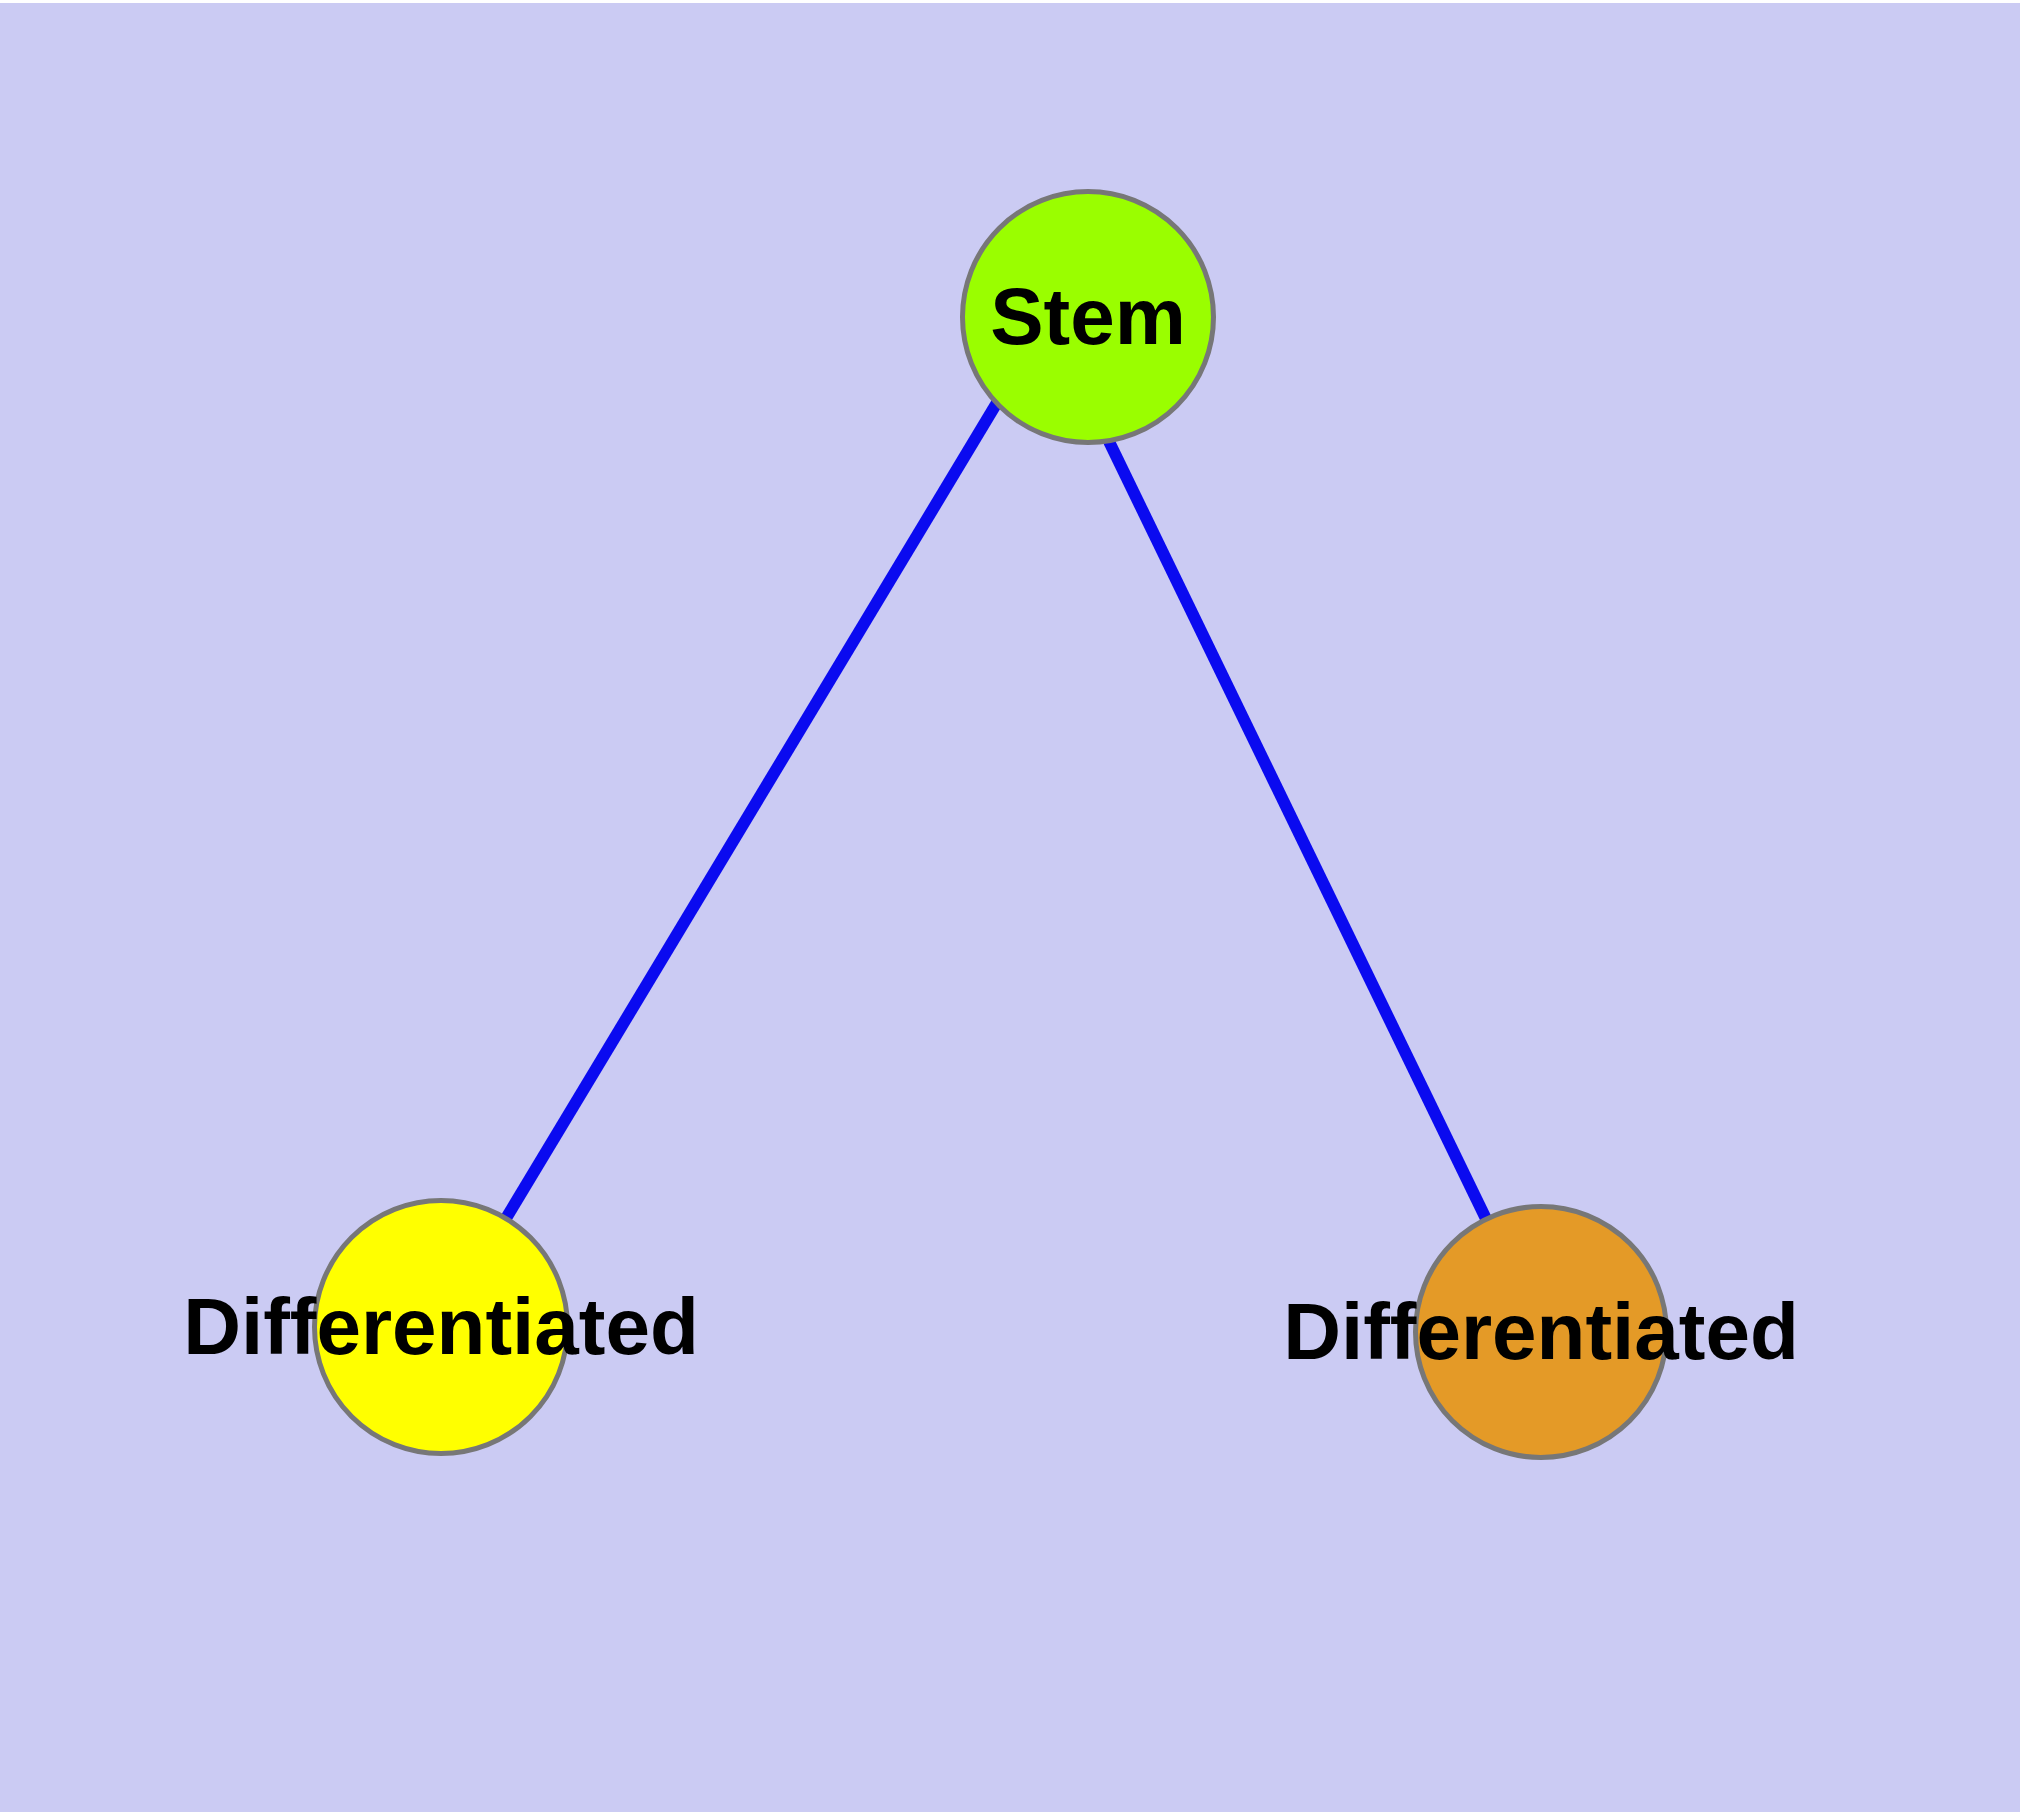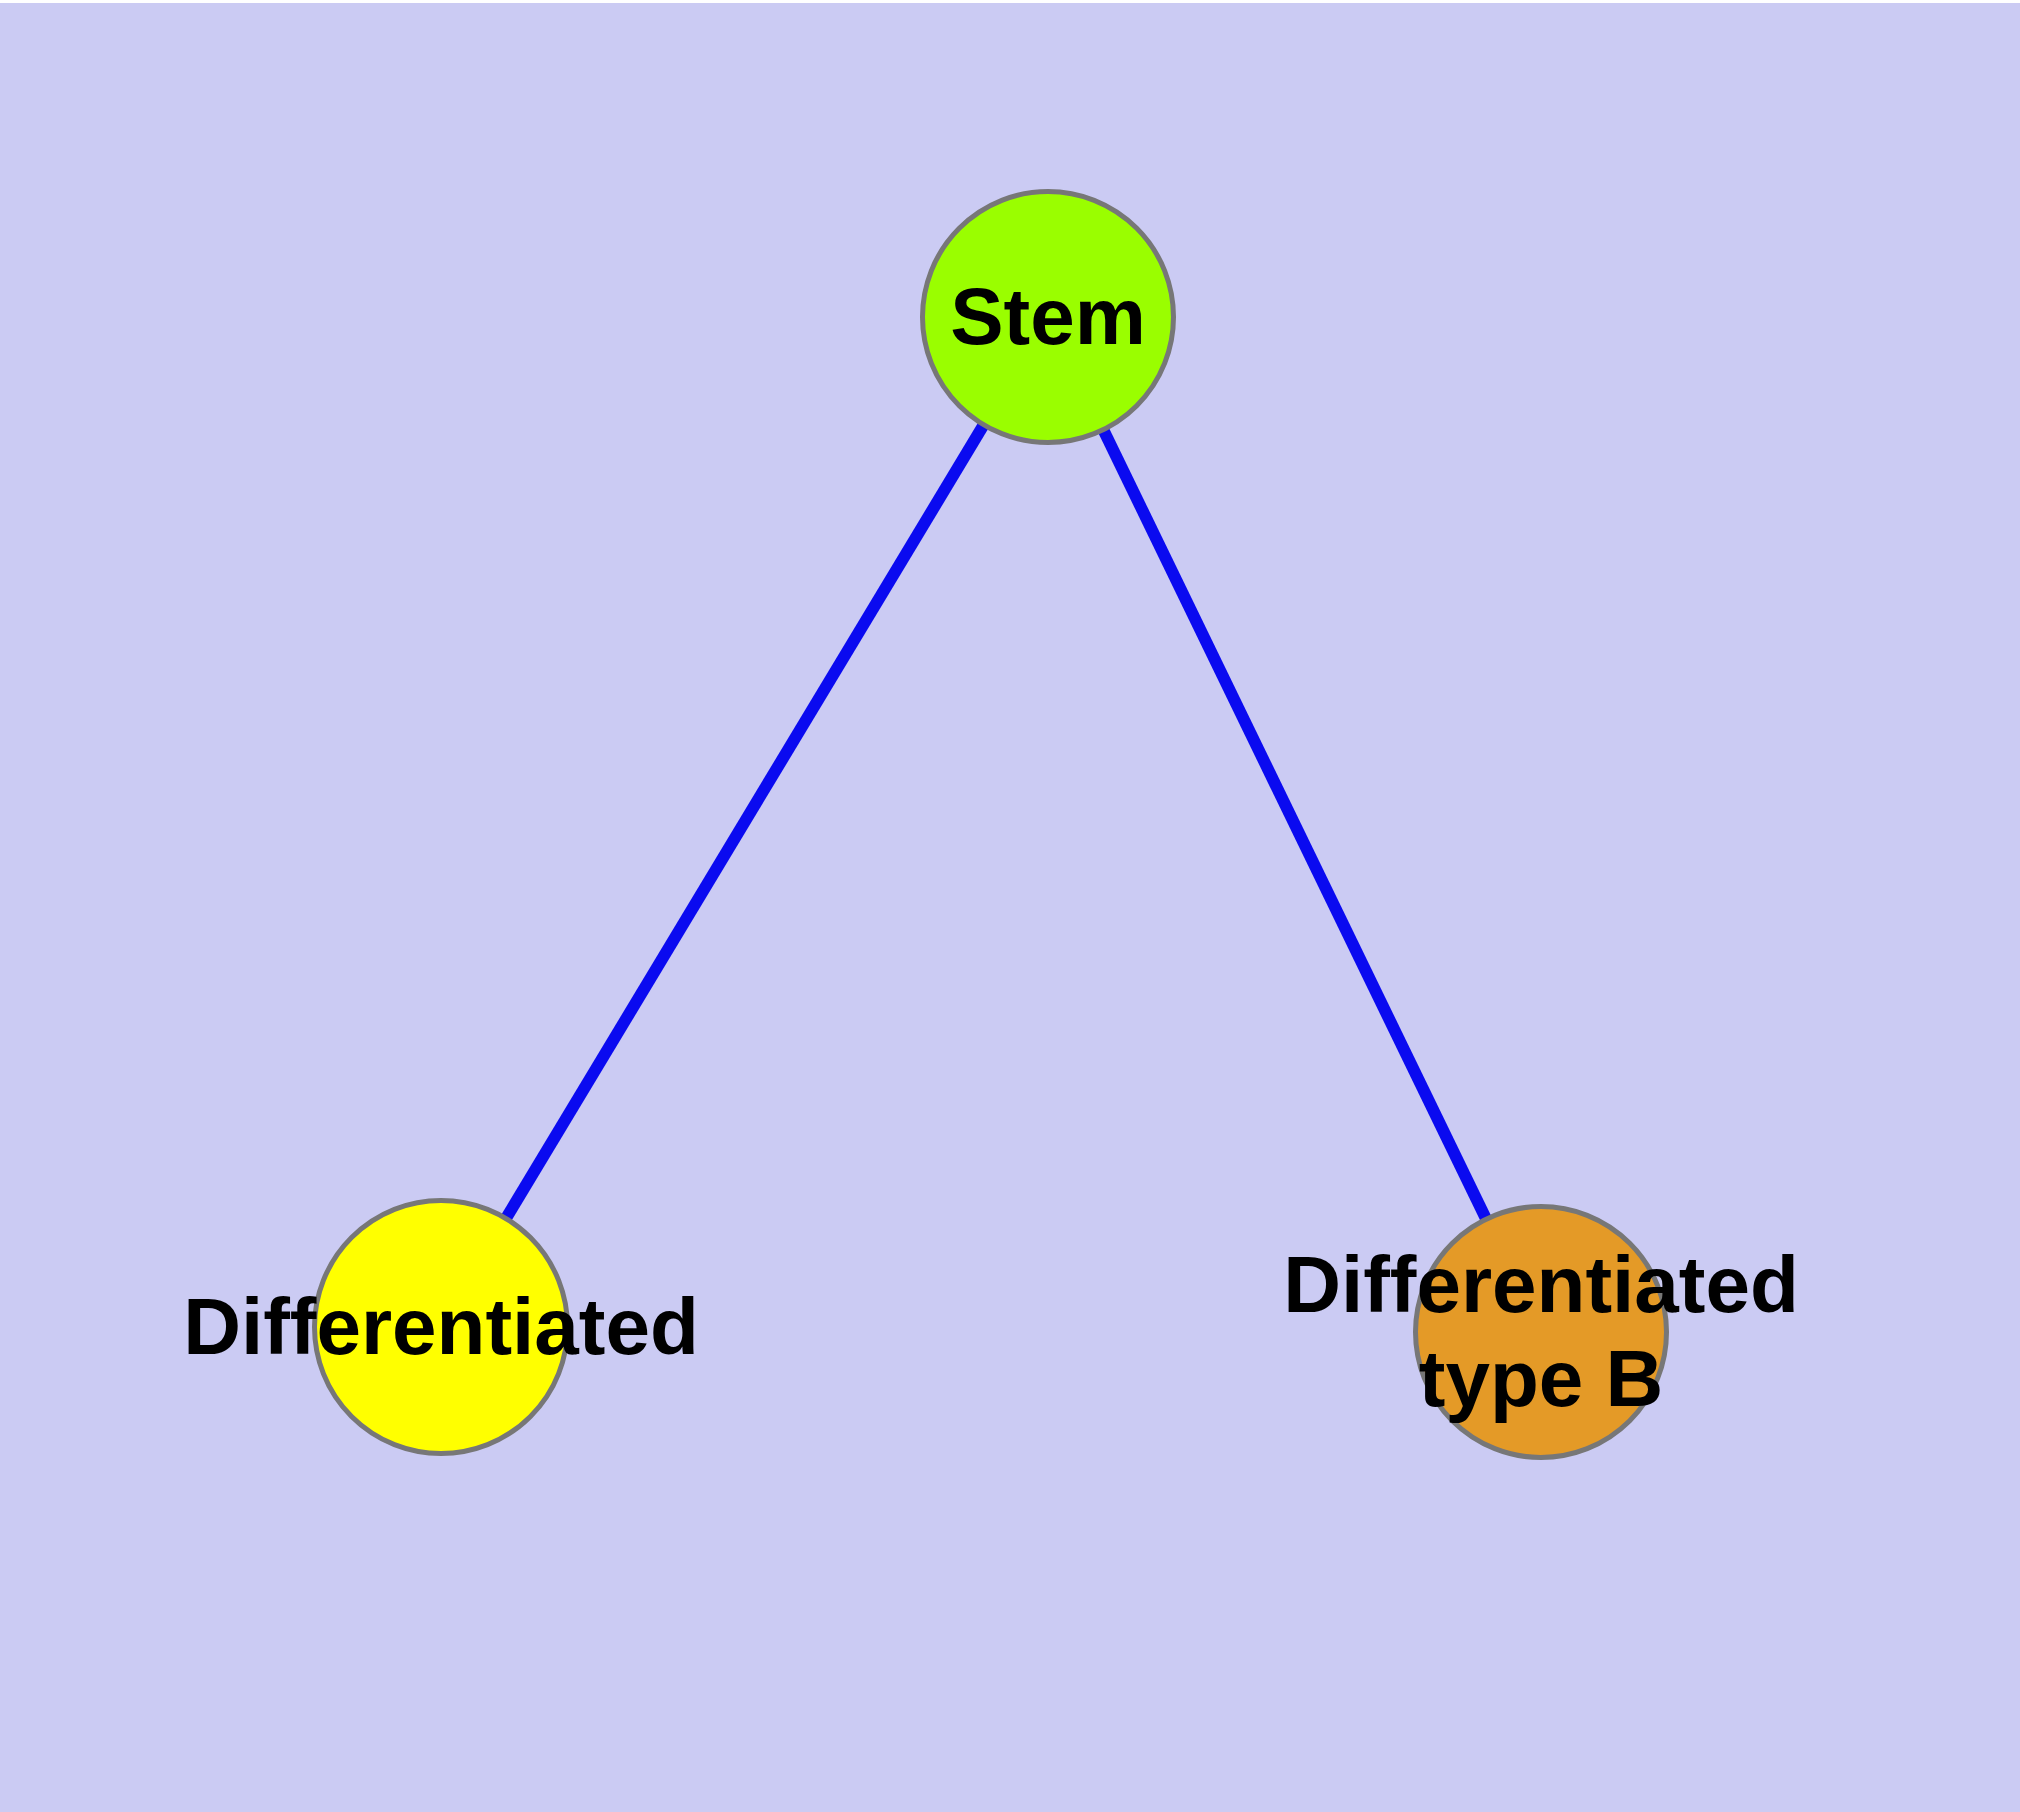--- a/index.html
+++ b/index.html
@@ -43,21 +43,21 @@
   .node-label {
     text-align: center;
     font-weight: bold;
     font-size: 80px;
     line-height: 1.17;
     color: #000000;
     white-space: nowrap;
   }
   .node-label span { display: block; }
   #node-stem {
-    left: 920px; top: 189px;
+    left: 960px; top: 189px;
     width: 256px; height: 256px;
     background: #9afe00;
   }
   #node-diff-a {
     left: 312px; top: 1198px;
     width: 258px; height: 258px;
     background: #ffff00;
   }
   #node-diff-b {
     left: 1413px; top: 1204px;
@@ -85,18 +85,17 @@
 
   <div id="node-diff-a" class="node">
     <div class="node-label">
       <span>Differentiated</span>
     </div>
   </div>
 
   <div id="node-diff-b" class="node">
     <div class="node-label">
       <span>Differentiated</span>
-      <span>type B</span>
     </div>
   </div>
 
 </div>
 
 
 </body></html>

